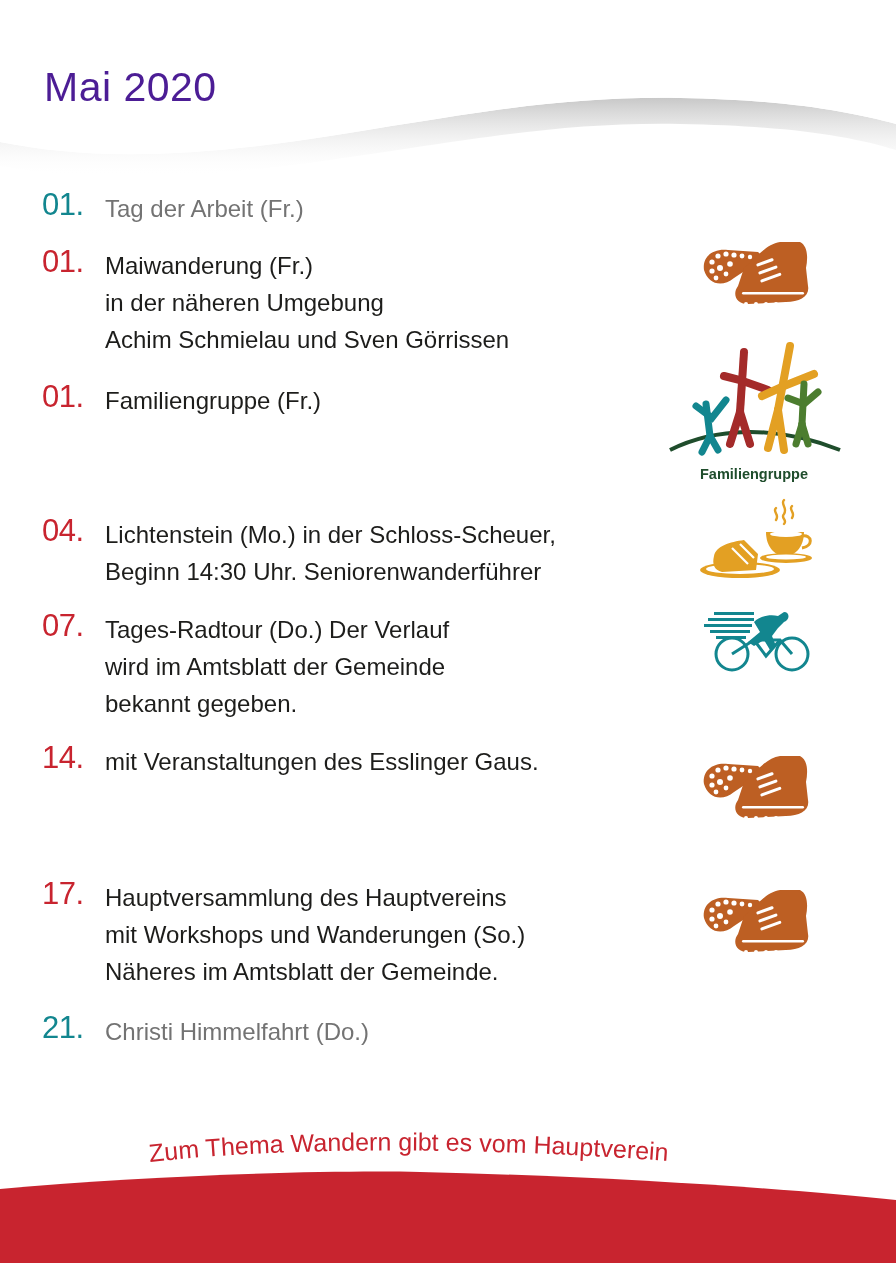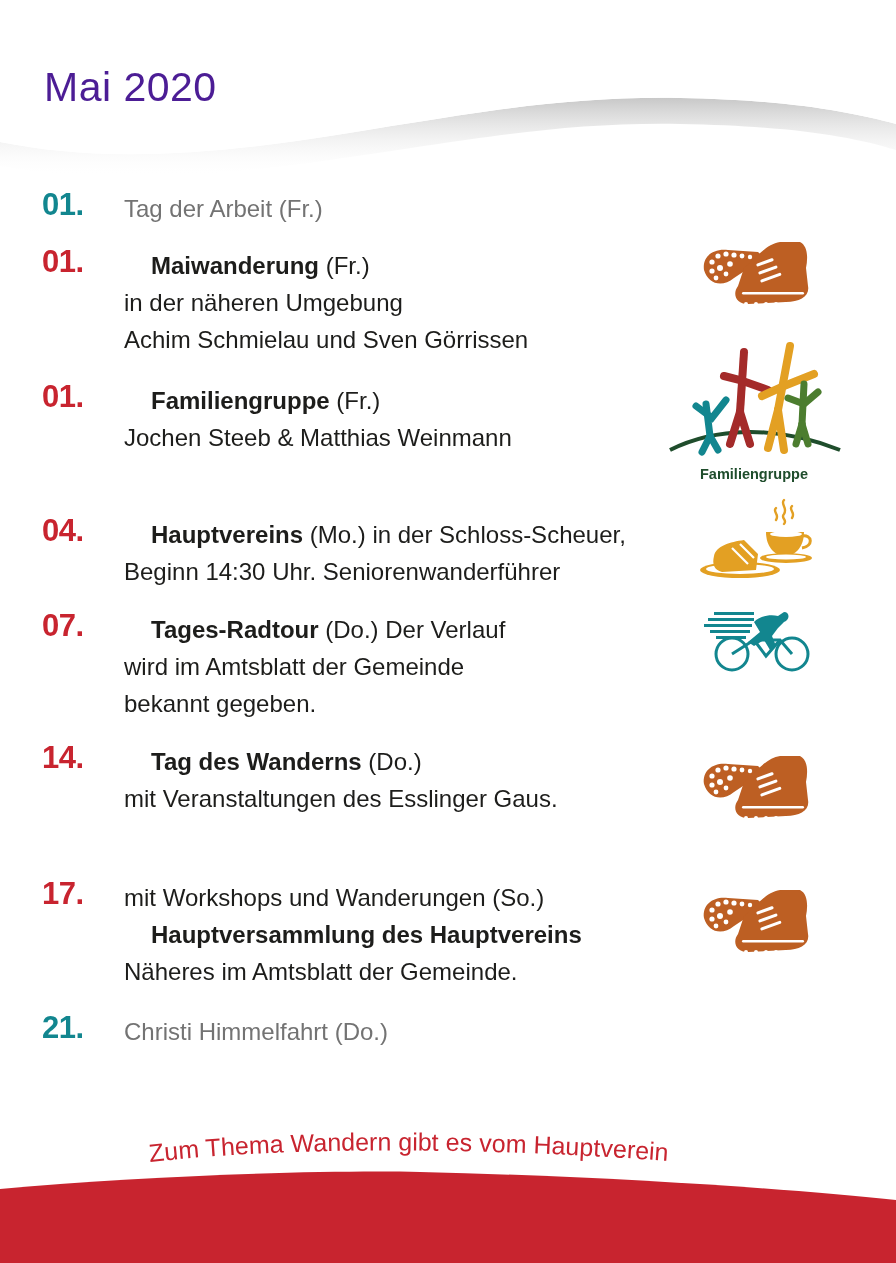--- a/index.html
+++ b/index.html
@@ -12,31 +12,31 @@
   .top-wave { position: absolute; left: 0; top: 0; width: 896px; height: 200px; }
   .page-title {
     position: absolute; left: 44px; top: 64px;
     font-size: 41px; color: #4c1d95; letter-spacing: 0.5px;
     font-family: "Liberation Sans", sans-serif;
   }
   .events { position: absolute; left: 0; top: 0; width: 896px; }
   .event { position: absolute; left: 0; width: 896px; }
   .event .date {
     position: absolute; left: 42px; top: 0;
-    font-size: 31px; font-weight: bold; line-height: 36px;
+    font-size: 31px; font-weight: normal; line-height: 36px;
     letter-spacing: -0.5px;
   }
   .event .date.holiday { color: #12868f; }
   .event .date.club { color: #c8242f; }
   .event .text {
-    position: absolute; left: 124px; top: 3px;
+    position: absolute; left: 105px; top: 3px;
     font-size: 24px; line-height: 37px; color: #1d1d1b; white-space: nowrap;
   }
   .event .text.holiday-text { color: #737373; }
-  .event .text b { font-weight: bold; margin-left: 27px; }
+  .event .text b { font-weight: normal; }
   .icon { position: absolute; }
   .family-label {
     position: absolute; left: 664px; top: 466px; width: 180px; text-align: center;
     font-size: 14.5px; font-weight: bold; color: #1f4d2c;
   }
   .bottom { position: absolute; left: 0; top: 1100px; width: 896px; height: 163px; }
 </style>
 </head>
 <body>
 
@@ -68,54 +68,52 @@
       <div><b>Maiwanderung</b><span> (Fr.)</span></div>
       <div>in der näheren Umgebung</div>
       <div>Achim Schmielau und Sven Görrissen</div>
     </div>
   </div>
 
   <div class="event" style="top:379px;">
     <span class="date club">01.</span>
     <div class="text">
       <div><b>Familiengruppe</b><span> (Fr.)</span></div>
-      <div>Jochen Steeb &amp; Matthias Weinmann</div>
     </div>
   </div>
 
   <div class="event" style="top:513px;">
     <span class="date club">04.</span>
     <div class="text">
-      <div><b>Hauptvereins</b><span> (Mo.) in der Schloss-Scheuer,</span></div>
+      <div><b>Lichtenstein</b><span> (Mo.) in der Schloss-Scheuer,</span></div>
       <div>Beginn 14:30 Uhr. Seniorenwanderführer</div>
     </div>
   </div>
 
   <div class="event" style="top:608px;">
     <span class="date club">07.</span>
     <div class="text">
       <div><b>Tages-Radtour</b><span> (Do.) Der Verlauf</span></div>
       <div>wird im Amtsblatt der Gemeinde</div>
       <div>bekannt gegeben.</div>
     </div>
   </div>
 
   <div class="event" style="top:740px;">
     <span class="date club">14.</span>
     <div class="text">
-      <div><b>Tag des Wanderns</b><span> (Do.)</span></div>
       <div>mit Veranstaltungen des Esslinger Gaus.</div>
     </div>
   </div>
 
   <div class="event" style="top:876px;">
     <span class="date club">17.</span>
     <div class="text">
+      <div><b>Hauptversammlung des Hauptvereins</b><span></span></div>
       <div>mit Workshops und Wanderungen (So.)</div>
-      <div><b>Hauptversammlung des Hauptvereins</b><span></span></div>
       <div>Näheres im Amtsblatt der Gemeinde.</div>
     </div>
   </div>
 
   <div class="event" style="top:1010px;">
     <span class="date holiday">21.</span>
     <div class="text holiday-text">
       <span>Christi Himmelfahrt</span><span> (Do.)</span>
     </div>
   </div>

